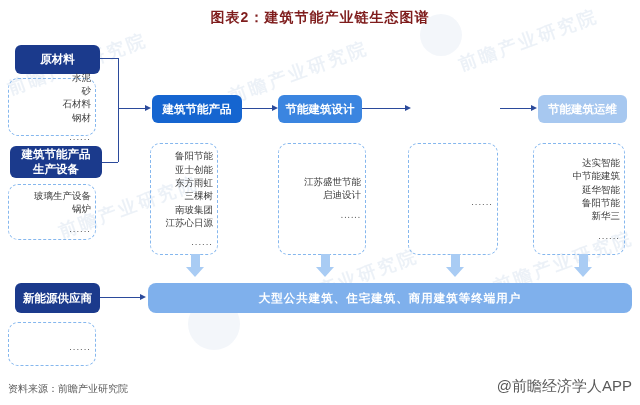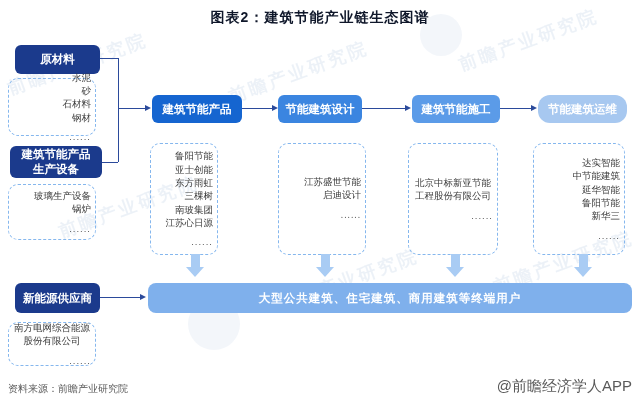--- a/index.html
+++ b/index.html
@@ -1,20 +1,20 @@
 <!DOCTYPE html>
 <html><head>
 <meta charset="utf-8">
 <style>
   * { margin:0; padding:0; box-sizing:border-box; }
   body { background:#fff; font-family:"Liberation Sans", sans-serif; }
   .scene { position:relative; width:640px; height:405px; background:#ffffff; overflow:hidden; }
 
   .title { position:absolute; top:9px; left:0; right:0; text-align:center;
-           font-size:14px; font-weight:bold; color:#0f172a; letter-spacing:1px; }
+           font-size:14px; font-weight:bold; color:#7f1d1d; letter-spacing:1px; }
 
   
   .navy-box { position:absolute; background:#1b3a8c; color:#fff; font-weight:bold;
               font-size:11.5px; display:flex; align-items:center; justify-content:center;
               text-align:center; border-radius:6px; white-space:pre-line; line-height:1.3; }
   #g1-head { left:15px; top:45px;  width:85px; height:29px; }
   #g2-head { left:10px; top:146px; width:92px; height:32px; }
   #g3-head { left:15px; top:283px; width:85px; height:30px; }
 
   
@@ -31,21 +31,21 @@
   #l4 { left:533px; top:143px; width:92px; height:112px; }
   .dots { margin-top:6px; letter-spacing:1px; color:#555; }
 
   
   .stage-box { position:absolute; top:95px; height:28px; color:#fff; font-weight:bold;
                font-size:11.5px; display:flex; align-items:center; justify-content:center;
                border-radius:6px; }
   #s1 { left:152px; width:90px; background:#1565d0; }
   #s2 { left:278px; width:84px; background:#3b85e0; }
   #s3 { left:412px; width:88px; background:#5b9be8; }
-  #s4 { left:538px; width:89px; background:#a7c8f0;border-radius:12px; }
+  #s4 { left:538px; width:89px; background:#a7c8f0; }
 
   
   .hline { position:absolute; height:1px; background:#2b4a9b; }
   .vline { position:absolute; width:1px;  background:#2b4a9b; }
   .ah    { position:absolute; width:0; height:0;
            border-top:3.5px solid transparent; border-bottom:3.5px solid transparent;
            border-left:6px solid #2b4a9b; }
 
   
   .darr { position:absolute; top:254px; width:19px; }
@@ -98,33 +98,31 @@
   <div class="navy-box" id="g2-head">建筑节能产品
 生产设备</div>
   <div class="dashed-box" id="g2-list">
     <div>玻璃生产设备</div>
     <div>锅炉</div>
     <div class="dots">......</div>
   </div>
 
   <div class="navy-box" id="g3-head">新能源供应商</div>
   <div class="dashed-box" id="g3-list">
-    <div>南方电网综合能源股份有限公司</div>
     <div class="dots">......</div>
   </div>
 
   <div class="hline" style="left:100px; top:58px;  width:18px;"></div>
   <div class="vline" style="left:118px; top:58px;  height:104px;"></div>
   <div class="hline" style="left:102px; top:162px; width:16px;"></div>
   <div class="hline" style="left:118px; top:108px; width:27px;"></div>
   <div class="ah" style="left:145px; top:105px;"></div>
 
   <div class="stage-box" id="s1">建筑节能产品</div>
   <div class="stage-box" id="s2">节能建筑设计</div>
-  <div class="stage-box" id="s3">建筑节能施工</div>
   <div class="stage-box" id="s4">节能建筑运维</div>
 
   <div class="hline" style="left:242px; top:108px; width:30px;"></div>
   <div class="ah" style="left:272px; top:105px;"></div>
   <div class="hline" style="left:362px; top:108px; width:43px;"></div>
   <div class="ah" style="left:405px; top:105px;"></div>
   <div class="hline" style="left:500px; top:108px; width:31px;"></div>
   <div class="ah" style="left:531px; top:105px;"></div>
 
   <div class="dashed-box" id="l1">
@@ -135,21 +133,20 @@
     <div>南玻集团</div>
     <div>江苏心日源</div>
     <div class="dots">......</div>
   </div>
   <div class="dashed-box" id="l2">
     <div>江苏盛世节能</div>
     <div>启迪设计</div>
     <div class="dots">......</div>
   </div>
   <div class="dashed-box" id="l3">
-    <div>北京中标新亚节能工程股份有限公司</div>
     <div class="dots">......</div>
   </div>
   <div class="dashed-box" id="l4">
     <div>达实智能</div>
     <div>中节能建筑</div>
     <div>延华智能</div>
     <div>鲁阳节能</div>
     <div>新华三</div>
     <div class="dots">......</div>
   </div>

